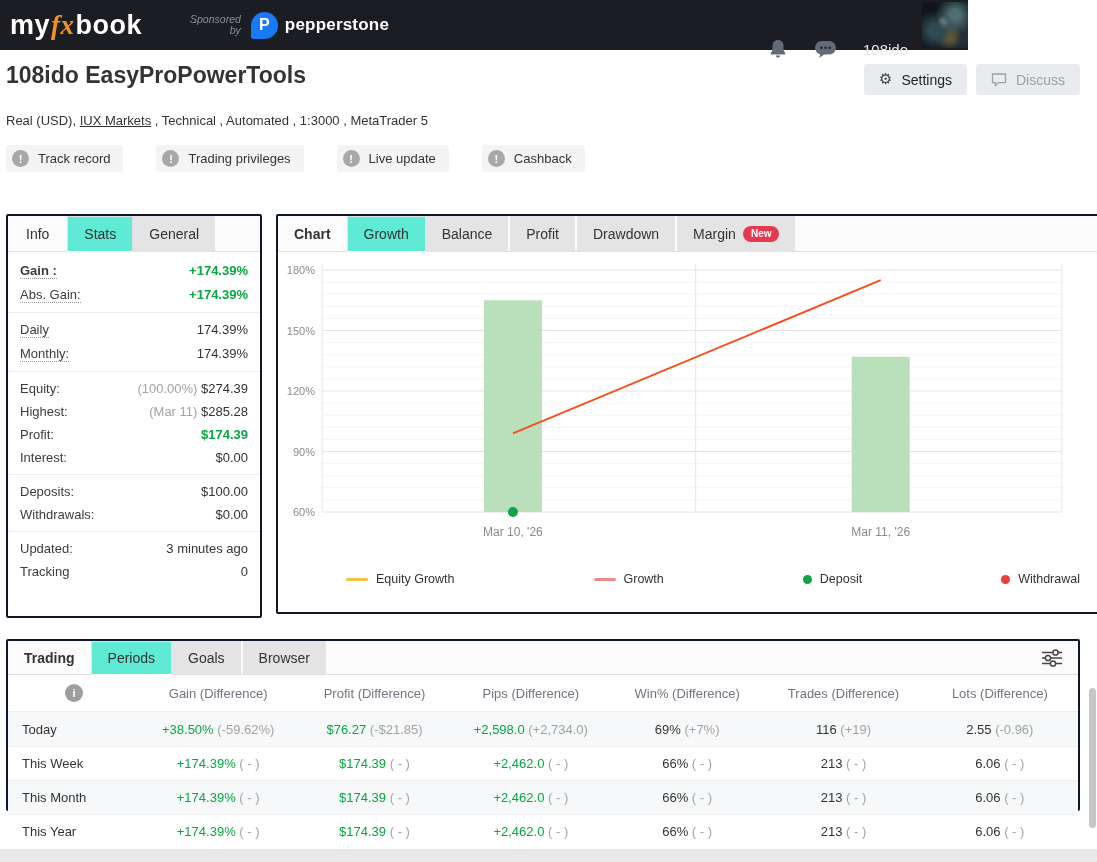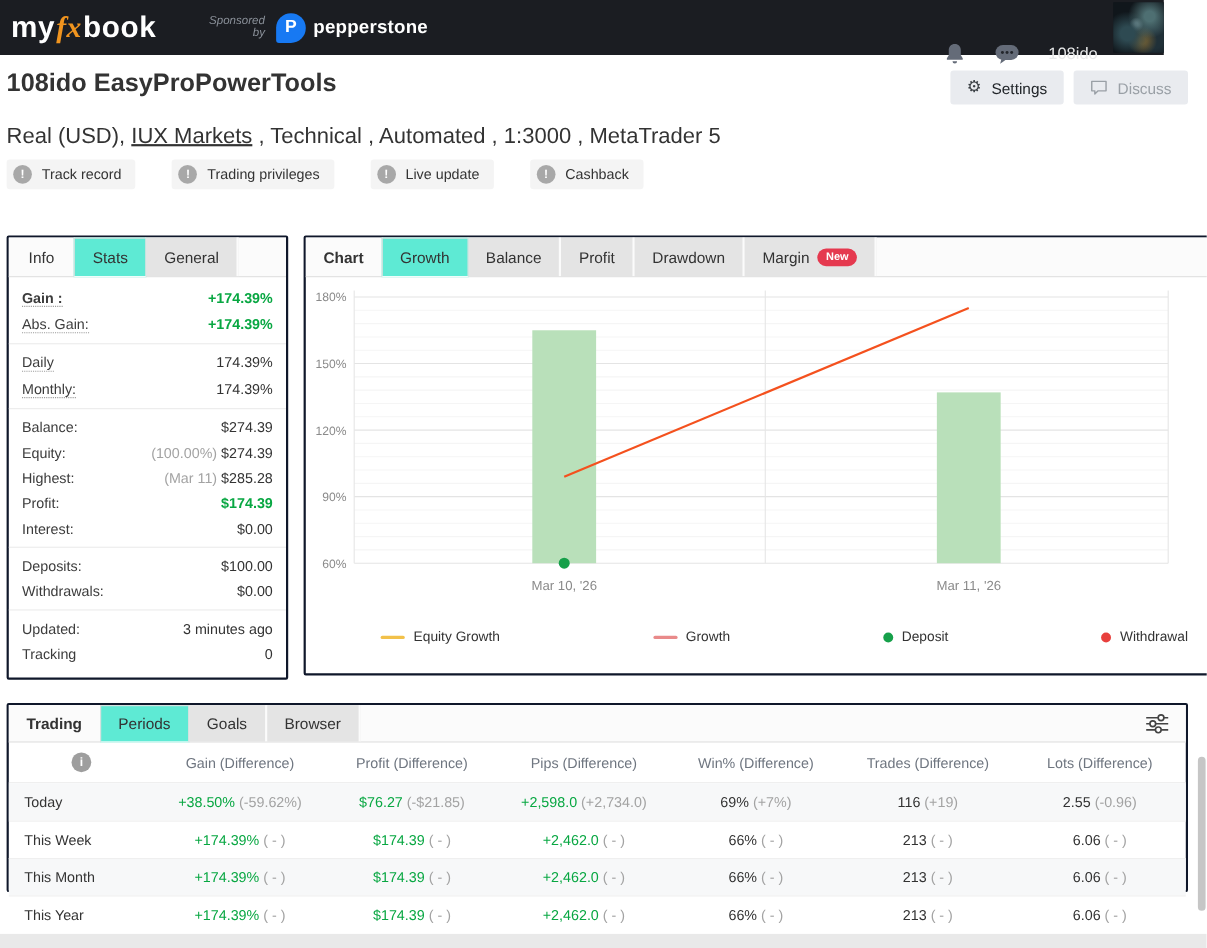--- a/index.html
+++ b/index.html
@@ -3,21 +3,21 @@
 <meta charset="utf-8">
 <style>
   * { box-sizing: border-box; }
   html,body { margin:0; padding:0; }
   body {
     width:1097px; height:862px; position:relative; overflow:hidden;
     background:#ffffff; font-family:"Liberation Sans", "DejaVu Sans", sans-serif; color:#333;
   }
 
   
-  .topbar { position:absolute; top:0; left:0; width:1058px; height:50px; background:#1b1d22;
+  .topbar { position:absolute; top:0; left:0; width:968px; height:50px; background:#1b1d22;
             display:flex; align-items:center; }
   .logo { margin-left:10px; font-size:27px; font-weight:700; color:#fff; letter-spacing:.5px; display:flex; align-items:baseline; }
   .logo .fx { color:#f0941f; font-style:italic; font-family:"Liberation Serif", serif; font-weight:700; padding:0 1px; }
   .sponsor-wrap { display:flex; align-items:center; margin-left:48px; gap:10px; }
   .sponsor-by { display:flex; flex-direction:column; align-items:flex-end; color:#8a9099; font-size:10.5px; font-style:italic; line-height:11px; }
   .pep-lockup { display:flex; align-items:center; gap:7px; }
   .pep-icon { width:27px; height:27px; background:#1779f3; border-radius:50% 50% 50% 10%;
               display:flex; align-items:center; justify-content:center; color:#fff; font-weight:700; font-size:16px; }
   .pep-name { color:#fff; font-weight:700; font-size:17px; letter-spacing:.2px; }
   .topbar-right { margin-left:auto; display:flex; align-items:center; gap:26px;margin-top:48px; }
@@ -32,21 +32,21 @@
       radial-gradient(circle at 80% 70%, #203038 0 20%, rgba(0,0,0,0) 50%),
       #10161b; }
 
   
   .page-title { position:absolute; left:6px; top:62px; font-size:23px; font-weight:700; color:#333; }
   .actions { position:absolute; top:64px; right:17px; display:flex; gap:9px; }
   .btn { display:inline-flex; align-items:center; gap:9px; background:#e9ebef; border:none; border-radius:3px;
          height:31px; padding:0 15px; font-size:14px; color:#212529; font-family:inherit; cursor:pointer; }
   .btn .gear-glyph { font-family:"DejaVu Sans", sans-serif; font-size:15px; color:#3a3f44; line-height:1; }
   .btn.disabled { color:#9aa0a6; }
-  .subtitle { position:absolute; left:6px; top:113px; font-size:20px; color:#333; }
+  .subtitle { position:absolute; left:6px; top:113px; font-size:13px; color:#333; }
   .subtitle a { color:#333; text-decoration:underline; cursor:pointer; }
   .badges { position:absolute; left:6px; top:145px; display:flex; gap:33px; }
   .badge-pill { display:inline-flex; align-items:center; gap:9px; background:#f4f4f4; border-radius:3px;
                 height:27px; padding:0 13px 0 6px; font-size:13px; color:#333; cursor:pointer; }
   .excl { width:17px; height:17px; border-radius:50%; background:#a8a8a8; color:#fff; font-weight:700;
           font-size:11px; display:flex; align-items:center; justify-content:center; }
 
   
   .panel { position:absolute; background:#fff; border:2px solid #0f172a; border-radius:2px; }
   .panel-info   { left:6px;   top:214px; width:256px;  height:404px; }
@@ -201,24 +201,20 @@
       <div class="stat-divider"></div>
       <div class="stat-row">
         <span class="stat-label dotted">Daily</span>
         <span class="stat-value">174.39%</span>
       </div>
       <div class="stat-row">
         <span class="stat-label dotted">Monthly:</span>
         <span class="stat-value">174.39%</span>
       </div>
       <div class="stat-divider"></div>
-      <div class="stat-row">
-        <span class="stat-label">Balance:</span>
-        <span class="stat-value">$274.39</span>
-      </div>
       <div class="stat-row">
         <span class="stat-label">Equity:</span>
         <span class="stat-value"><span class="stat-prefix">(100.00%) </span>$274.39</span>
       </div>
       <div class="stat-row">
         <span class="stat-label">Highest:</span>
         <span class="stat-value"><span class="stat-prefix">(Mar 11) </span>$285.28</span>
       </div>
       <div class="stat-row">
         <span class="stat-label">Profit:</span>

